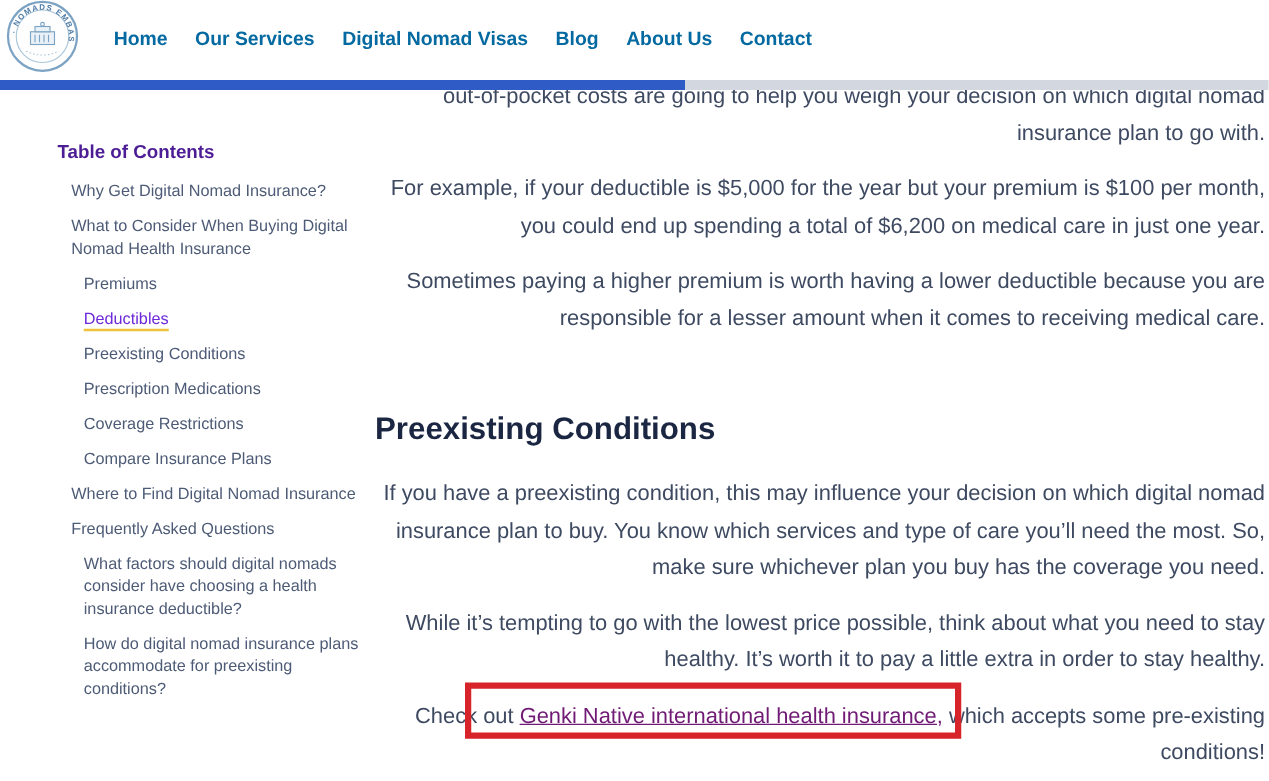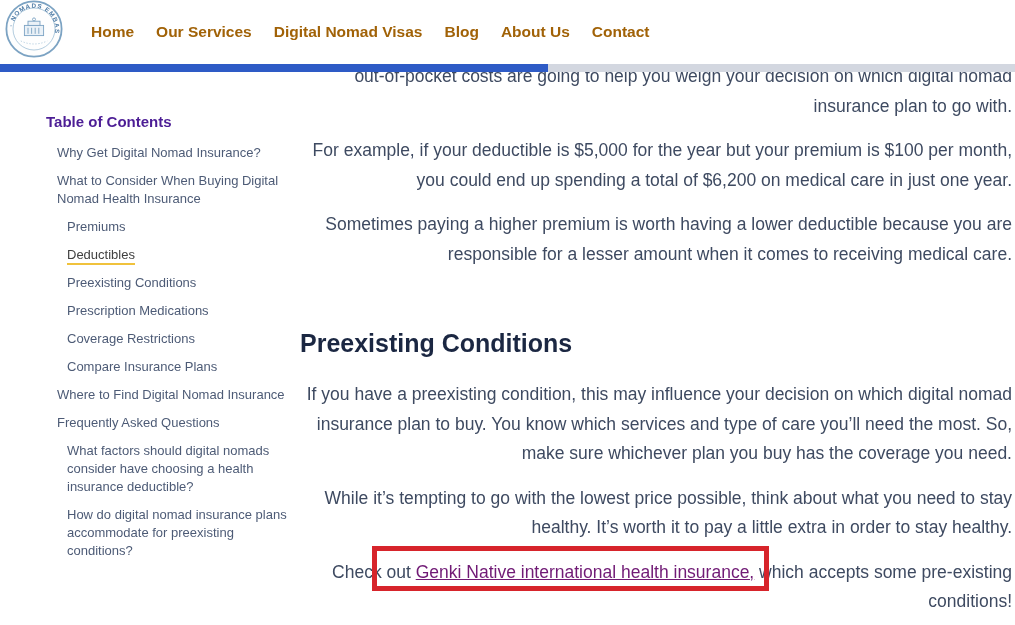--- a/index.html
+++ b/index.html
@@ -5,33 +5,33 @@
   * { margin:0; padding:0; box-sizing:border-box; }
   html,body { width:1015px; height:625px; background:#ffffff; }
   body { font-family:"Liberation Sans","DejaVu Sans",sans-serif; position:relative; overflow:hidden; }
 
   .page { position:relative; width:1015px; height:625px; background:#fff; }
 
   
   .header { position:absolute; top:0; left:0; width:1015px; height:64px; background:#ffffff; z-index:6; }
   .logo { position:absolute; left:4px; top:-2px; width:60px; height:62px; cursor:pointer; }
   .main-nav { position:absolute; left:91px; top:0; height:64px; display:flex; align-items:center; gap:22px; }
-  .nav-item { font-size:15.5px; font-weight:700; color:#a16207; text-decoration:none; cursor:pointer; white-space:nowrap; }
+  .nav-item { font-size:15.5px; font-weight:700; color:#0369a1; text-decoration:none; cursor:pointer; white-space:nowrap; }
 
   
   .progress-track { position:absolute; top:64px; left:0; width:1015px; height:8px; background:#d3d7e0; z-index:5; }
   .progress-fill { height:8px; width:54%; background:#2e5bc6; }
 
   
   .toc { position:absolute; left:46px; top:112px; width:242px; z-index:2; }
   .toc-title { font-size:15px; font-weight:700; color:#4c1d95; line-height:20px; margin-bottom:12px; }
   .toc-item { display:block; font-size:13px; font-weight:400; color:#4d5b76; line-height:18px; margin-bottom:10px; text-decoration:none; cursor:pointer; }
   .toc-item.lvl1 { padding-left:11px; }
   .toc-item.lvl2 { padding-left:21px; }
-  .toc-item.active span { color:#404040; border-bottom:2px solid #f0c23c; padding-bottom:1px; }
+  .toc-item.active span { color:#6d28d9; border-bottom:2px solid #f0c23c; padding-bottom:1px; }
 
   
   .article { position:absolute; left:300px; top:62px; width:712px; z-index:1; }
   .article p { font-size:17.5px; line-height:29.5px; color:#3e4a61; margin:0 0 15px 0;text-align:right; }
   .article h2 { font-size:25px; line-height:33px; font-weight:700; color:#1b2742; margin:58px 0 20px 0; }
   .article a.body-link { color:#701a75; text-decoration:underline; cursor:pointer; }
 
   
   .red-box { position:absolute; left:372px; top:546px; width:397px; height:45px; border:5px solid #d7242b; z-index:8; pointer-events:none; }
 </style>

